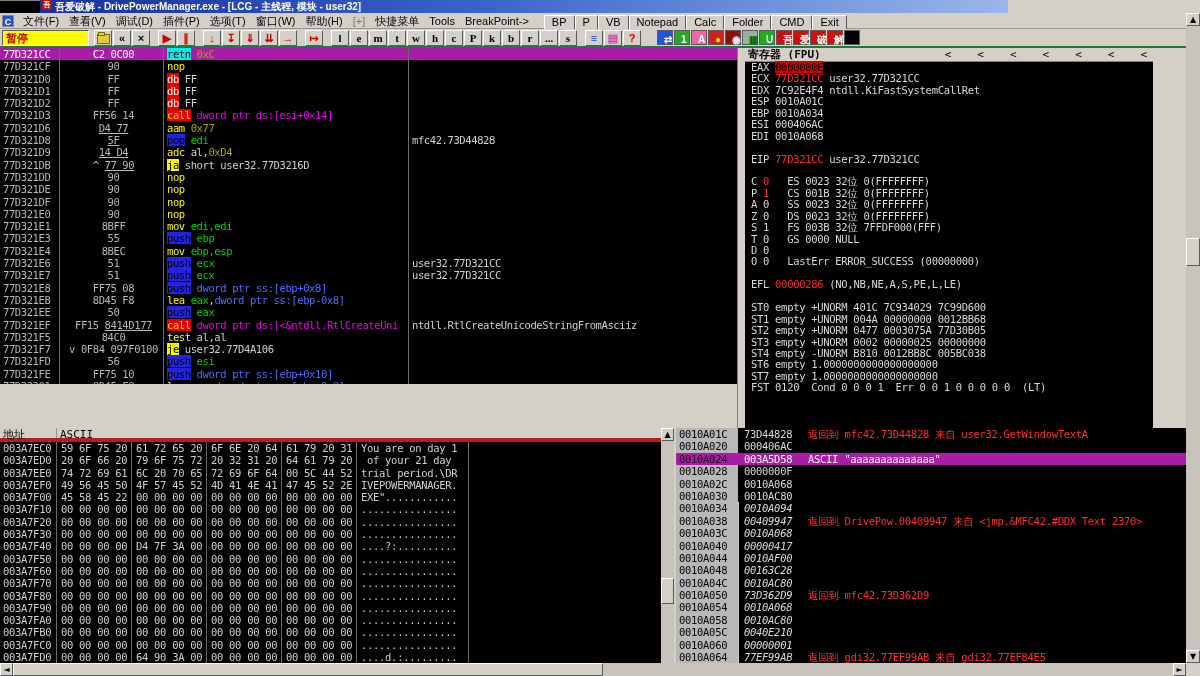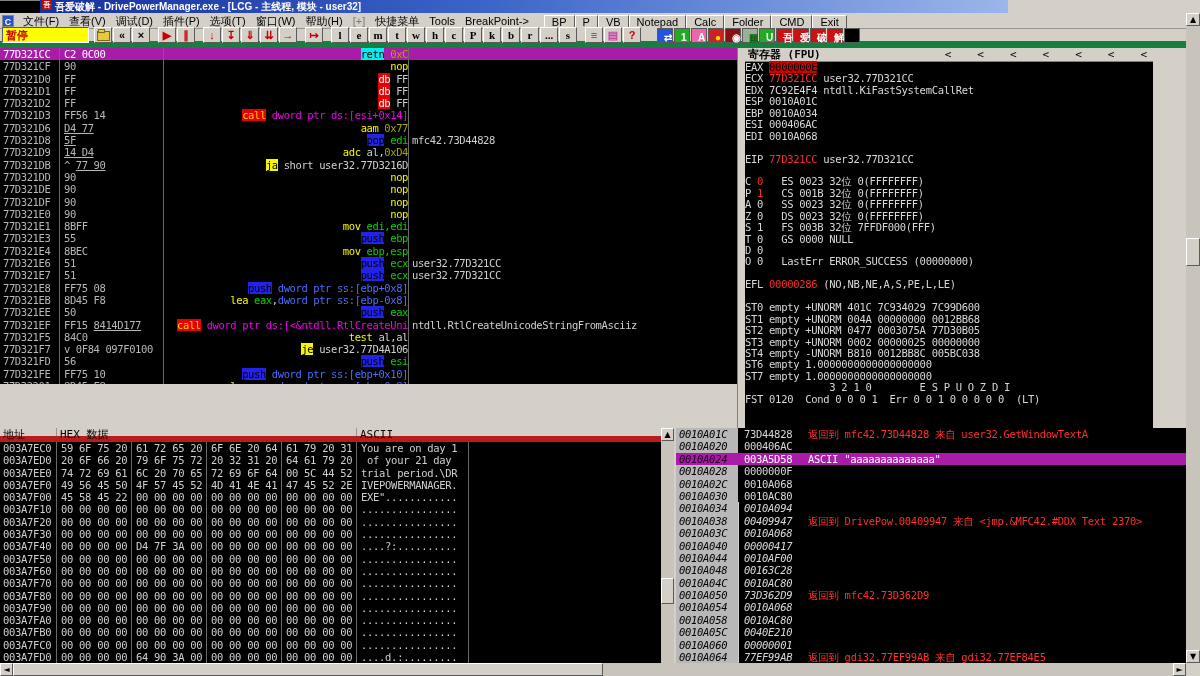--- a/index.html
+++ b/index.html
@@ -11,21 +11,21 @@
     color:#fff;font:bold 10px/13px "Liberation Sans",sans-serif;display:flex;align-items:flex-start;gap:3px;padding-left:2px;box-sizing:border-box;margin-left:40px;}
   .applogo{width:10px;height:10px;background:#b01010;color:#fff;font:bold 7px/10px "Liberation Sans",sans-serif;text-align:center;flex:none;}
   #menubar{position:absolute;left:0;top:13px;width:1200px;height:16px;background:#d4d0c8;
     border-bottom:1px solid #9a968e;display:flex;align-items:center;font:11px "Liberation Sans",sans-serif;box-sizing:border-box;}
   .mdiicon{width:12px;height:12px;background:#2a52c8;color:#fff;font:bold 9px/12px "Liberation Sans",sans-serif;text-align:center;margin:0 4px 0 2px;flex:none;border:1px solid #888;box-sizing:border-box;}
   .mitem{padding:0 5px;height:14px;line-height:14px;color:#000;white-space:nowrap;}
   .mitem.dim{color:#7a7a7a;}
   .qbtn{height:15px;margin-top:3px;background:#d4d0c8;border:1px solid;border-color:#fff #5a5a5a #5a5a5a #fff;
     font:11px "Liberation Sans",sans-serif;padding:0 7px;line-height:13px;white-space:nowrap;}
   #toolbar{position:absolute;left:0;top:29px;width:1200px;height:19px;background:#d4d0c8;
-    border-bottom:7px solid #15803d;display:flex;align-items:center;gap:1px;padding:0 2px;box-sizing:border-box;}
+    border-bottom:2px solid #15803d;display:flex;align-items:center;gap:1px;padding:0 2px;box-sizing:border-box;}
   #statusbox{width:82px;height:14px;background:#ffff00;color:#c80000;font:bold 11px/14px "Liberation Sans",sans-serif;
     padding-left:3px;border:1px solid;border-color:#5a5a5a #fff #fff #5a5a5a;margin-right:4px;flex:none;}
   .tbtn{width:18px;height:16px;flex:none;background:#d4d0c8;border:1px solid;border-color:#fff #5a5a5a #5a5a5a #fff;
     text-align:center;font:bold 11px/14px "Liberation Sans",sans-serif;padding:0;box-sizing:border-box;}
   .tbtn.red{color:#c80000;}
   .tbtn.letter{font:bold 11px/14px "Liberation Serif",serif;color:#000;}
   .gap{width:6px;flex:none;}
   .folderico{display:inline-block;width:11px;height:8px;background:#e8c840;border:1px solid #7a6a10;position:relative;margin-top:3px;}
   .folderico:before{content:"";position:absolute;left:0;top:-3px;width:5px;height:2px;background:#e8c840;border:1px solid #7a6a10;}
   .pbtn{width:16px;height:15px;flex:none;border:1px solid #5a5a5a;text-align:center;
@@ -36,49 +36,49 @@
   #cpuinfo{left:0;top:384px;width:737px;height:44px;background:#000;border-top:1px solid #808080;}
   #splitter{position:absolute;left:737px;top:48px;width:8px;height:380px;background:#d4d0c8;border-left:1px solid #808080;box-sizing:border-box;}
   #regs{left:745px;top:48px;width:408px;height:380px;}
   #dump{left:0;top:428px;width:661px;height:235px;}
   #dumpscroll{position:absolute;left:661px;top:428px;width:13px;height:235px;background:#c8c4bc;}
   #div2{position:absolute;left:674px;top:428px;width:2px;height:235px;background:#d4d0c8;}
   #stack{left:676px;top:428px;width:510px;height:235px;}
   
   .cpurow{height:12.3px;display:flex;font:10.5px/12.3px "DejaVu Sans Mono",monospace;letter-spacing:-0.4px;white-space:pre;}
   .cpurow .ca{width:60px;flex:none;color:#b8b8b8;padding-left:3px;border-right:1px solid #6a6a6a;box-sizing:border-box;}
-  .cpurow .ch{width:104px;flex:none;color:#b8b8b8;padding-left:4px;border-right:1px solid #6a6a6a;box-sizing:border-box;}
-  .cpurow .cd{width:245px;flex:none;padding-left:3px;border-right:1px solid #6a6a6a;box-sizing:border-box;text-align:right;}
+  .cpurow .ch{width:104px;flex:none;color:#b8b8b8;padding-left:4px;border-right:1px solid #6a6a6a;box-sizing:border-box;text-align:center;}
+  .cpurow .cd{width:245px;flex:none;padding-left:3px;border-right:1px solid #6a6a6a;box-sizing:border-box;}
   .cpurow .cc{flex:1;color:#cfcfcf;padding-left:3px;}
   .cpurow.sel{background:#a81ca8;}
   .cpurow.sel .ca,.cpurow.sel .ch{color:#fff;}
   .under{text-decoration:underline;}
   .t-w{color:#cfcfcf}.t-y{color:#f6f600}.t-o{color:#a8a800}.t-g{color:#00d400}
   .t-m{color:#f000f0}.t-b{color:#4f6bff}
   .t-ret{background:#00f0f0;color:#000}.t-call{background:#e80000;color:#ffd000}
   .t-db{background:#e80000;color:#fff}.t-push{background:#2222e8;color:#000}
   .t-jcc{background:#f6f600;color:#000}
   #infoline1{font:10.5px/15px "DejaVu Sans Mono",monospace;color:#e8e8e8;padding:2px 0 0 3px;white-space:pre;}
   #infolabel{border:1px solid #b8b8b8;padding:0 2px;}
   
   #reghdr{height:14px;background:#d4d0c8;color:#000;font:bold 11px/14px "DejaVu Sans Mono",monospace;
     display:flex;justify-content:space-between;padding:0 6px 0 3px;border-bottom:1px solid #808080;box-sizing:border-box;}
   #regcarets{display:flex;gap:26px;font-weight:normal;}
-  .regline{height:11.45px;font:10.5px/11.45px "DejaVu Sans Mono",monospace;letter-spacing:-0.3px;white-space:pre;color:#d8d8d8;padding-left:0;}
+  .regline{height:11.45px;font:10.5px/11.45px "DejaVu Sans Mono",monospace;letter-spacing:-0.3px;white-space:pre;color:#d8d8d8;padding-left:6px;}
   .r-r{color:#ff2a2a}.r-vsel{background:#d00000;color:#000}
   
-  #dumphdr{height:14px;background:#d4d0c8;display:flex;font:11px/14px "DejaVu Sans Mono",monospace;color:#000;border-bottom:6px solid #b91c1c;box-sizing:border-box;}
+  #dumphdr{height:14px;background:#d4d0c8;display:flex;font:11px/14px "DejaVu Sans Mono",monospace;color:#000;border-bottom:4px solid #b91c1c;box-sizing:border-box;}
   #dumphdr span{border-right:1px solid #9a968e;padding-left:3px;box-sizing:border-box;}
   .dumprow{height:12.3px;display:flex;font:10.5px/12.3px "DejaVu Sans Mono",monospace;letter-spacing:-0.3px;white-space:pre;color:#cfcfcf;}
   .dumprow .da{width:57px;flex:none;padding-left:3px;border-right:1px solid #6a6a6a;box-sizing:border-box;}
   .dumprow .dg{width:75px;flex:none;padding-left:4px;border-right:1px solid #6a6a6a;box-sizing:border-box;}
   .dumprow .dascii{width:112px;flex:none;padding-left:4px;border-right:1px solid #6a6a6a;box-sizing:border-box;}
   
   .strow{height:12.4px;display:flex;font:10.5px/12.4px "DejaVu Sans Mono",monospace;letter-spacing:-0.3px;white-space:pre;}
-  .strow .sa{width:62px;flex:none;background:#b8b8b8;color:#000;padding-left:3px;box-sizing:border-box;font-style:italic;}
+  .strow .sa{width:62px;flex:none;background:#b8b8b8;color:#000;padding-left:3px;box-sizing:border-box;}
   .strow .sv{width:66px;flex:none;color:#d8d8d8;padding-left:6px;box-sizing:border-box;}
   .strow .sc{flex:1;color:#d8d8d8;padding-left:4px;overflow:hidden;}
   .strow .sv.br{border-left:1px solid #cfcfcf;padding-left:5px;font-style:italic;}
   .strow .sc.red{color:#ff3030;}
   .strow.sel{background:#a81ca8;align-items:center;}
   .strow.sel .sa{background:#a81ca8;color:#1a001a;}
   .strow.sel .sv,.strow.sel .sc{color:#fff;}
   
   .sbtn{position:absolute;background:#d4d0c8;border:1px solid;border-color:#fff #5a5a5a #5a5a5a #fff;
     font:8px/11px "DejaVu Sans",sans-serif;text-align:center;color:#000;box-sizing:border-box;}
@@ -249,29 +249,27 @@
       <div class="regline"></div>
       <div class="regline"><span class="r-w">EFL </span><span class="r-r">00000286</span><span class="r-w"> (NO,NB,NE,A,S,PE,L,LE)</span></div>
       <div class="regline"></div>
       <div class="regline"><span class="r-w">ST0 empty +UNORM 401C 7C934029 7C99D600</span></div>
       <div class="regline"><span class="r-w">ST1 empty +UNORM 004A 00000000 0012BB68</span></div>
       <div class="regline"><span class="r-w">ST2 empty +UNORM 0477 0003075A 77D30B05</span></div>
       <div class="regline"><span class="r-w">ST3 empty +UNORM 0002 00000025 00000000</span></div>
       <div class="regline"><span class="r-w">ST4 empty -UNORM B810 0012BB8C 005BC038</span></div>
       <div class="regline"><span class="r-w">ST6 empty 1.0000000000000000000</span></div>
       <div class="regline"><span class="r-w">ST7 empty 1.0000000000000000000</span></div>
-      <div class="regline"><span class="r-w">              3 2 1 0        E S P U O Z D I</span></div>
       <div class="regline"><span class="r-w">FST 0120  Cond 0 0 0 1  Err 0 0 1 0 0 0 0 0  (LT)</span></div>
     </div>
 </div>
 
 <div id="dump" class="pane">
   <div id="dumphdr">
     <span style="width:57px;">地址</span>
-    <span style="width:300px;">HEX 数据</span>
     <span style="flex:1;border-right:none;">ASCII</span>
   </div>
   <div>
       <div class="dumprow"><span class="da">003A7EC0</span><span class="dg">59 6F 75 20</span><span class="dg">61 72 65 20</span><span class="dg">6F 6E 20 64</span><span class="dg">61 79 20 31</span><span class="dascii">You are on day 1</span></div>
       <div class="dumprow"><span class="da">003A7ED0</span><span class="dg">20 6F 66 20</span><span class="dg">79 6F 75 72</span><span class="dg">20 32 31 20</span><span class="dg">64 61 79 20</span><span class="dascii"> of your 21 day </span></div>
       <div class="dumprow"><span class="da">003A7EE0</span><span class="dg">74 72 69 61</span><span class="dg">6C 20 70 65</span><span class="dg">72 69 6F 64</span><span class="dg">00 5C 44 52</span><span class="dascii">trial period.\DR</span></div>
       <div class="dumprow"><span class="da">003A7EF0</span><span class="dg">49 56 45 50</span><span class="dg">4F 57 45 52</span><span class="dg">4D 41 4E 41</span><span class="dg">47 45 52 2E</span><span class="dascii">IVEPOWERMANAGER.</span></div>
       <div class="dumprow"><span class="da">003A7F00</span><span class="dg">45 58 45 22</span><span class="dg">00 00 00 00</span><span class="dg">00 00 00 00</span><span class="dg">00 00 00 00</span><span class="dascii">EXE"............</span></div>
       <div class="dumprow"><span class="da">003A7F10</span><span class="dg">00 00 00 00</span><span class="dg">00 00 00 00</span><span class="dg">00 00 00 00</span><span class="dg">00 00 00 00</span><span class="dascii">................</span></div>
       <div class="dumprow"><span class="da">003A7F20</span><span class="dg">00 00 00 00</span><span class="dg">00 00 00 00</span><span class="dg">00 00 00 00</span><span class="dg">00 00 00 00</span><span class="dascii">................</span></div>

